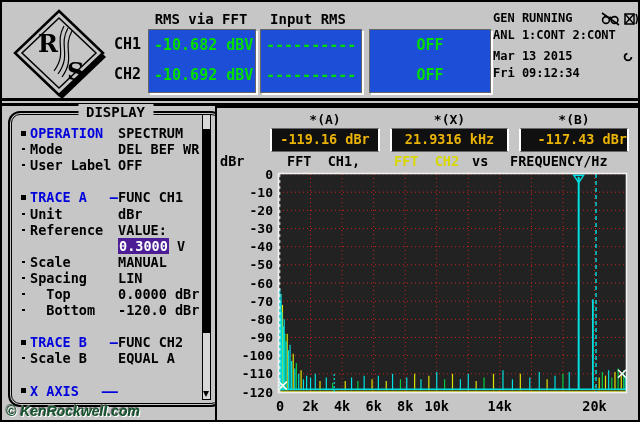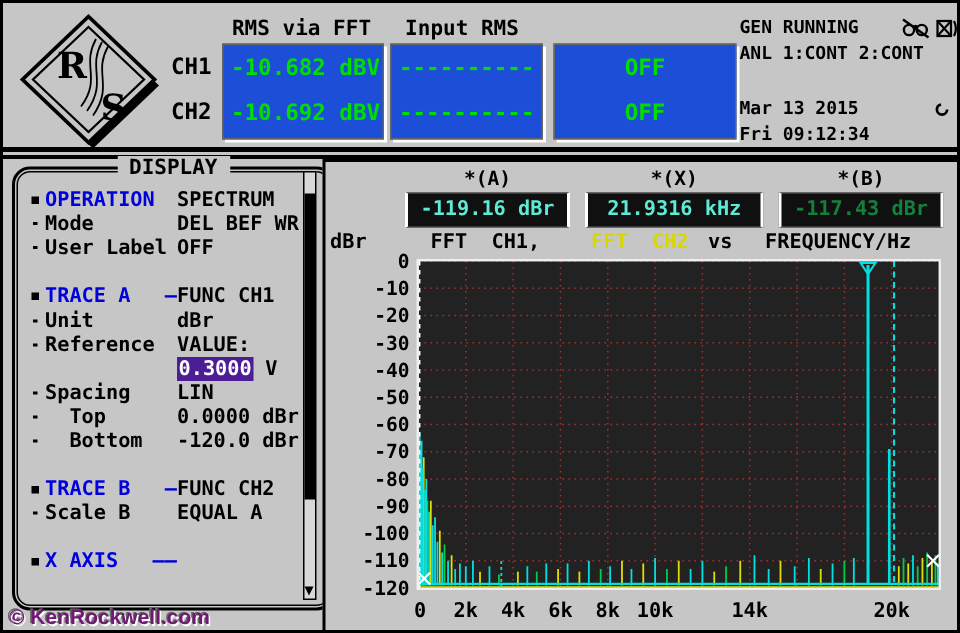--- a/index.html
+++ b/index.html
@@ -37,26 +37,26 @@
   
   .sbar{position:absolute;left:200px;top:112px;width:7px;height:284px;border:1px solid #000;background:#d8d8d8;}
   .sthumb{position:absolute;left:0px;right:0px;top:14px;height:204px;background:#000;}
   .sarrow{position:absolute;left:0;bottom:2px;width:0;height:0;margin-left:0px;
           border-left:3.5px solid transparent;border-right:3.5px solid transparent;border-top:6px solid #000;}
   
   .chart{position:absolute;left:213px;top:104px;width:424px;height:314px;border:2px solid #000;background:#c6c6c6;}
   .mlabel{position:absolute;top:4px;font-size:13px;}
   .mbox{position:absolute;top:20px;height:22px;background:#101010;border:1px solid #666;
         border-left:2px solid #fff;border-right:2px solid #fff;
-        font-size:13.5px;line-height:21px;text-align:center;color:#5eead4;}
-  .mbox.yellow{color:#15803d;}
+        font-size:13.5px;line-height:21px;text-align:center;color:#eab308;}
+  .mbox.yellow{color:#eab308;text-align:right;}
   .ttl{position:absolute;top:45px;font-size:13.5px;white-space:pre;}
   .ttl.yellow{color:#d8d800;}
   .watermark{position:absolute;left:4px;top:401px;font-family:"Liberation Sans",sans-serif;
-             font-weight:bold;font-size:14px;color:#701a75;
+             font-style:italic;font-weight:bold;font-size:14px;color:#14532d;
              text-shadow:1px 1px 0 #fff,-1px -1px 0 #6a6a6a;}
 </style>
 </head>
 <body>
 
 <svg class="abs" style="left:10px;top:6px" width="98" height="90" viewBox="0 0 98 90">
   <polygon points="50,7 94,49 50,91 6,49" fill="#000"></polygon>
   <polygon points="47,3 91,45 47,87 3,45" fill="#c6c6c6" stroke="#000" stroke-width="2.5"></polygon>
   <polygon points="47,10 84,45 47,80 10,45" fill="none" stroke="#000" stroke-width="1.5"></polygon>
   <path d="M56,20 C46,38 60,46 46,66" fill="none" stroke="#000" stroke-width="1.2"></path>
@@ -97,21 +97,21 @@
       </svg>
       <svg width="16" height="14" viewBox="0 0 16 14">
         <rect x="2" y="2" width="9" height="10" fill="none" stroke="#000" stroke-width="1.5"></rect>
         <line x1="2" y1="2" x2="11" y2="12" stroke="#000" stroke-width="1.4"></line>
         <line x1="11" y1="2" x2="2" y2="12" stroke="#000" stroke-width="1.4"></line>
         <path d="M13,2 Q15.5,7 13,12" fill="none" stroke="#000" stroke-width="1.5"></path>
       </svg>
     </span>
   </div>
   <div class="status-line"><span>ANL 1:CONT 2:CONT</span></div>
-  <div class="status-line" style="margin-top:20px">
+  <div class="status-line" style="margin-top:4px">
     <span>Mar 13 2015</span>
     <svg style="margin-left:auto;margin-right:6px" width="10" height="10" viewBox="0 0 10 10">
       <circle cx="5" cy="5" r="3.4" fill="none" stroke="#000" stroke-width="1.8" stroke-dasharray="15 6"></circle>
     </svg>
   </div>
   <div class="status-line"><span>Fri 09:12:34</span></div>
 </div>
 
 <div class="sep"></div>
 
@@ -119,20 +119,21 @@
   <div class="panel-title">DISPLAY</div>
   <div class="rows" id="panel-rows">
       <div class="prow"><span class="bullet"><span class="b-sq"></span></span><span class="plabel blue"><span>OPERATION</span></span><span class="pvalue">SPECTRUM</span></div>
       <div class="prow"><span class="bullet"><span class="b-dot"></span></span><span class="plabel"><span>Mode</span></span><span class="pvalue">DEL BEF WR</span></div>
       <div class="prow"><span class="bullet"><span class="b-dot"></span></span><span class="plabel"><span>User Label</span></span><span class="pvalue">OFF</span></div>
       <div class="spacer"></div>
       <div class="prow"><span class="bullet"><span class="b-sq"></span></span><span class="plabel blue"><span>TRACE A</span><span class="pdash">—</span></span><span class="pvalue">FUNC CH1</span></div>
       <div class="prow"><span class="bullet"><span class="b-dot"></span></span><span class="plabel"><span>Unit</span></span><span class="pvalue">dBr</span></div>
       <div class="prow"><span class="bullet"><span class="b-dot"></span></span><span class="plabel"><span>Reference</span></span><span class="pvalue">VALUE:</span></div>
       <div class="prow"><span class="bullet"></span><span class="plabel"><span></span></span><span class="pvalue hl">0.3000</span><span> V</span></div>
+      <div class="prow"><span class="bullet"><span class="b-dot"></span></span><span class="plabel"><span>Scale</span></span><span class="pvalue">MANUAL</span></div>
       <div class="prow"><span class="bullet"><span class="b-dot"></span></span><span class="plabel"><span>Spacing</span></span><span class="pvalue">LIN</span></div>
       <div class="prow"><span class="bullet"><span class="b-dot"></span></span><span class="plabel"><span>  Top</span></span><span class="pvalue">0.0000 dBr</span></div>
       <div class="prow"><span class="bullet"><span class="b-dot"></span></span><span class="plabel"><span>  Bottom</span></span><span class="pvalue">-120.0 dBr</span></div>
       <div class="spacer"></div>
       <div class="prow"><span class="bullet"><span class="b-sq"></span></span><span class="plabel blue"><span>TRACE B</span><span class="pdash">—</span></span><span class="pvalue">FUNC CH2</span></div>
       <div class="prow"><span class="bullet"><span class="b-dot"></span></span><span class="plabel"><span>Scale B</span></span><span class="pvalue">EQUAL A</span></div>
       <div class="spacer"></div>
       <div class="prow"><span class="bullet"><span class="b-sq"></span></span><span class="plabel blue"><span>X AXIS</span><span class="pdash">——</span></span></div>
     </div>
 </div>

